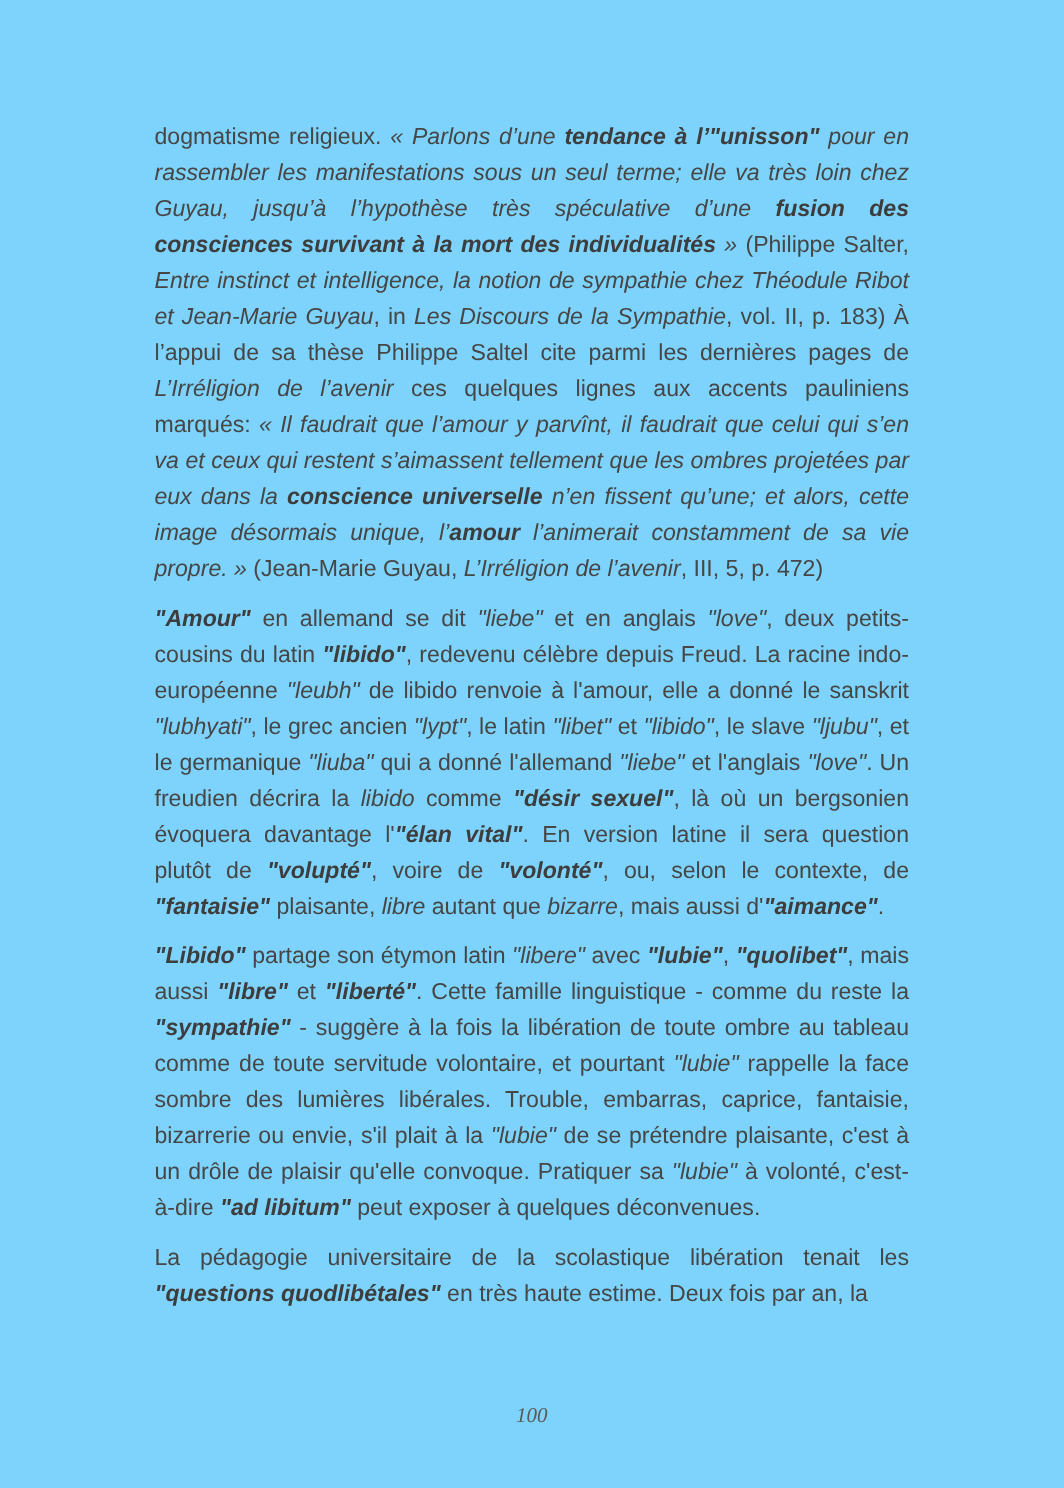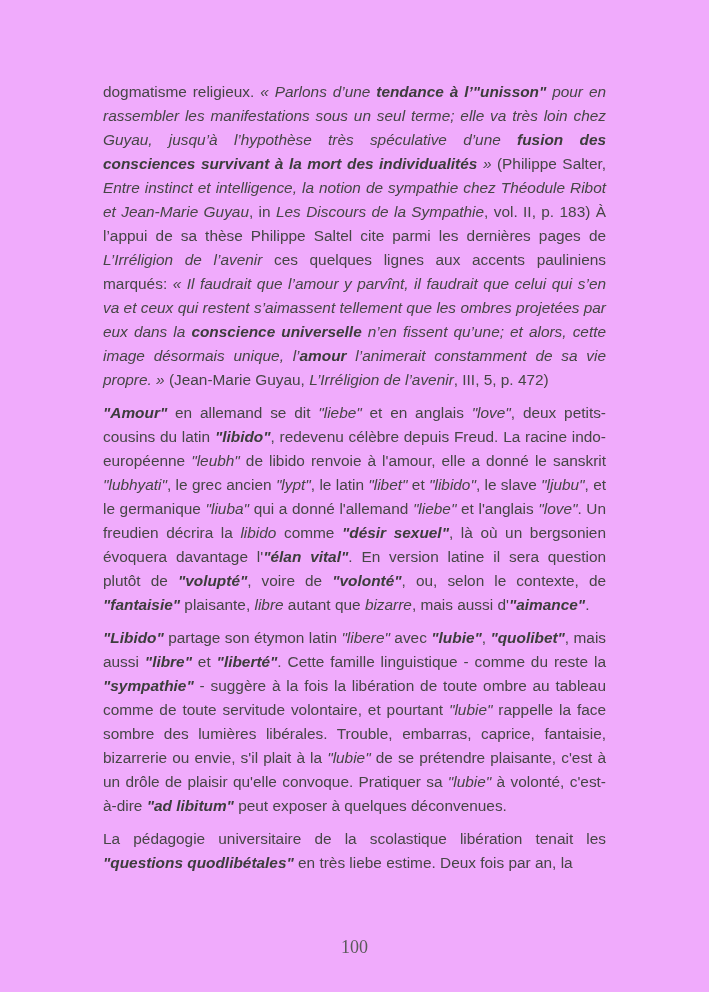--- a/index.html
+++ b/index.html
@@ -4,21 +4,21 @@
 <style>
   html, body {
     margin: 0;
     padding: 0;
     background: #ffffff;
   }
   .page {
     position: relative;
     width: 709px;
     height: 992px;
-    background: #f0abfc;
+    background: #7dd3fc;
     overflow: hidden;
     font-family: "Liberation Sans", sans-serif;
     color: #464646;
   }
   .text-block {
     position: absolute;
     left: 103px;
     top: 80px;
     width: 503px;
     font-size: 15.4px;
@@ -31,28 +31,29 @@
   .run-r  { font-style: normal;  font-weight: 400; }
   .run-i  { font-style: italic;  font-weight: 400; }
   .run-bi { font-style: italic;  font-weight: 700; color: #3d3d3d; }
   .page-number {
     position: absolute;
     top: 937px;
     left: 0;
     width: 709px;
     text-align: center;
     font-family: "Liberation Serif", serif;
-    font-size: 18px;
+    font-size: 14px;
     color: #5a5a5a;
+    font-style: italic;
   }
 </style>
 </head>
 <body>
 
 <div class="page">
   <div class="text-block">
     <p><span class="run-r">dogmatisme religieux. </span><span class="run-i">« Parlons d’une </span><span class="run-bi">tendance à l’"unisson"</span><span class="run-i"> pour en rassembler les manifestations sous un seul terme; elle va très loin chez Guyau, jusqu’à l’hypothèse très spéculative d’une </span><span class="run-bi">fusion des consciences survivant à la mort des individualités</span><span class="run-i"> »</span><span class="run-r"> (Philippe Salter, </span><span class="run-i">Entre instinct et intelligence, la notion de sympathie chez Théodule Ribot et Jean-Marie Guyau</span><span class="run-r">, in </span><span class="run-i">Les Discours de la Sympathie</span><span class="run-r">, vol. II, p. 183) À l’appui de sa thèse Philippe Saltel cite parmi les dernières pages de </span><span class="run-i">L’Irréligion de l’avenir</span><span class="run-r"> ces quelques lignes aux accents pauliniens marqués: </span><span class="run-i">« Il faudrait que l’amour y parvînt, il faudrait que celui qui s’en va et ceux qui restent s’aimassent tellement que les ombres projetées par eux dans la </span><span class="run-bi">conscience universelle</span><span class="run-i"> n’en fissent qu’une; et alors, cette image désormais unique, l’</span><span class="run-bi">amour</span><span class="run-i"> l’animerait constamment de sa vie propre. »</span><span class="run-r"> (Jean-Marie Guyau, </span><span class="run-i">L’Irréligion de l’avenir</span><span class="run-r">, III, 5, p. 472)</span></p>
     <p><span class="run-bi">"Amour"</span><span class="run-r"> en allemand se dit </span><span class="run-i">"liebe"</span><span class="run-r"> et en anglais </span><span class="run-i">"love"</span><span class="run-r">, deux petits-cousins du latin </span><span class="run-bi">"libido"</span><span class="run-r">, redevenu célèbre depuis Freud. La racine indo-européenne </span><span class="run-i">"leubh"</span><span class="run-r"> de libido renvoie à l'amour, elle a donné le sanskrit </span><span class="run-i">"lubhyati"</span><span class="run-r">, le grec ancien </span><span class="run-i">"lypt"</span><span class="run-r">, le latin </span><span class="run-i">"libet"</span><span class="run-r"> et </span><span class="run-i">"libido"</span><span class="run-r">, le slave </span><span class="run-i">"ljubu"</span><span class="run-r">, et le germanique </span><span class="run-i">"liuba"</span><span class="run-r"> qui a donné l'allemand </span><span class="run-i">"liebe"</span><span class="run-r"> et l'anglais </span><span class="run-i">"love"</span><span class="run-r">. Un freudien décrira la </span><span class="run-i">libido</span><span class="run-r"> comme </span><span class="run-bi">"désir sexuel"</span><span class="run-r">, là où un bergsonien évoquera davantage l'</span><span class="run-bi">"élan vital"</span><span class="run-r">. En version latine il sera question plutôt de </span><span class="run-bi">"volupté"</span><span class="run-r">, voire de </span><span class="run-bi">"volonté"</span><span class="run-r">, ou, selon le contexte, de </span><span class="run-bi">"fantaisie"</span><span class="run-r"> plaisante, </span><span class="run-i">libre</span><span class="run-r"> autant que </span><span class="run-i">bizarre</span><span class="run-r">, mais aussi d'</span><span class="run-bi">"aimance"</span><span class="run-r">.</span></p>
     <p><span class="run-bi">"Libido"</span><span class="run-r"> partage son étymon latin </span><span class="run-i">"libere"</span><span class="run-r"> avec </span><span class="run-bi">"lubie"</span><span class="run-r">, </span><span class="run-bi">"quolibet"</span><span class="run-r">, mais aussi </span><span class="run-bi">"libre"</span><span class="run-r"> et </span><span class="run-bi">"liberté"</span><span class="run-r">. Cette famille linguistique - comme du reste la </span><span class="run-bi">"sympathie"</span><span class="run-r"> - suggère à la fois la libération de toute ombre au tableau comme de toute servitude volontaire, et pourtant </span><span class="run-i">"lubie"</span><span class="run-r"> rappelle la face sombre des lumières libérales. Trouble, embarras, caprice, fantaisie, bizarrerie ou envie, s'il plait à la </span><span class="run-i">"lubie"</span><span class="run-r"> de se prétendre plaisante, c'est à un drôle de plaisir qu'elle convoque. Pratiquer sa </span><span class="run-i">"lubie"</span><span class="run-r"> à volonté, c'est-à-dire </span><span class="run-bi">"ad libitum"</span><span class="run-r"> peut exposer à quelques déconvenues.</span></p>
-    <p><span class="run-r">La pédagogie universitaire de la scolastique libération tenait les </span><span class="run-bi">"questions quodlibétales"</span><span class="run-r"> en très liebe estime. Deux fois par an, la</span></p>
+    <p><span class="run-r">La pédagogie universitaire de la scolastique libération tenait les </span><span class="run-bi">"questions quodlibétales"</span><span class="run-r"> en très haute estime. Deux fois par an, la</span></p>
   </div>
   <div class="page-number">100</div>
 </div>
 
 </body></html>

